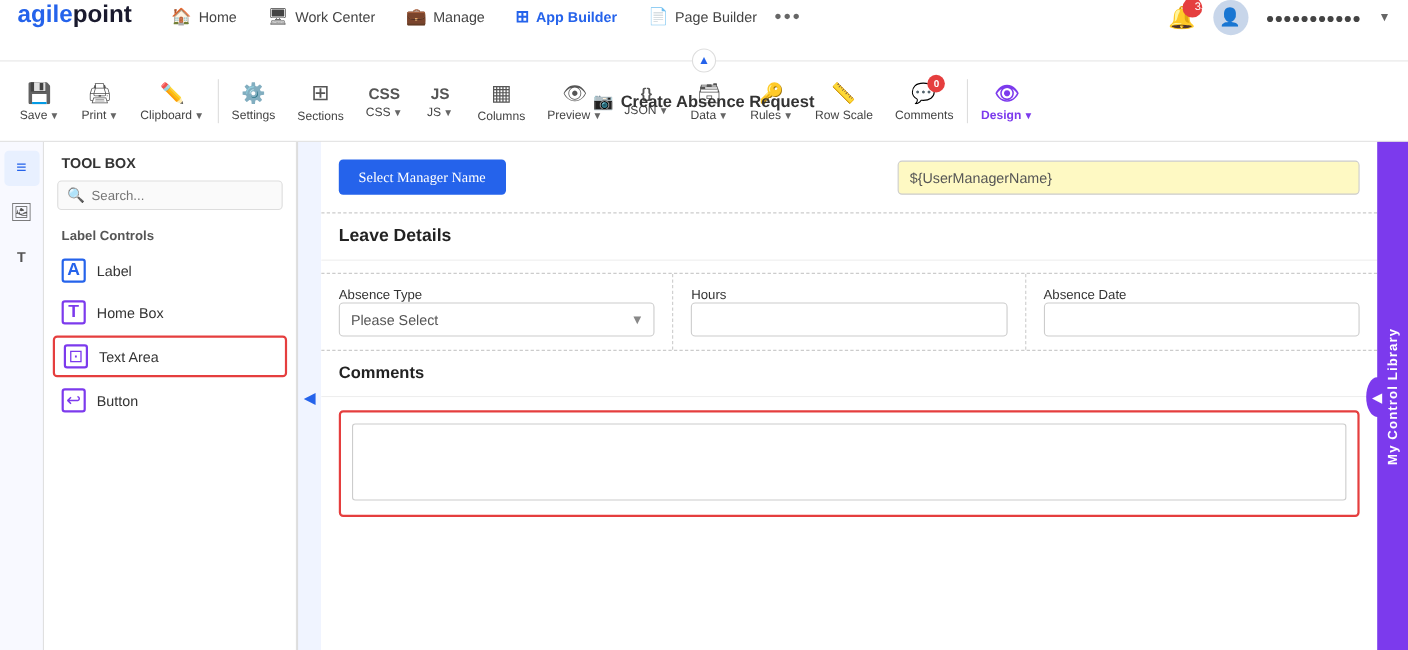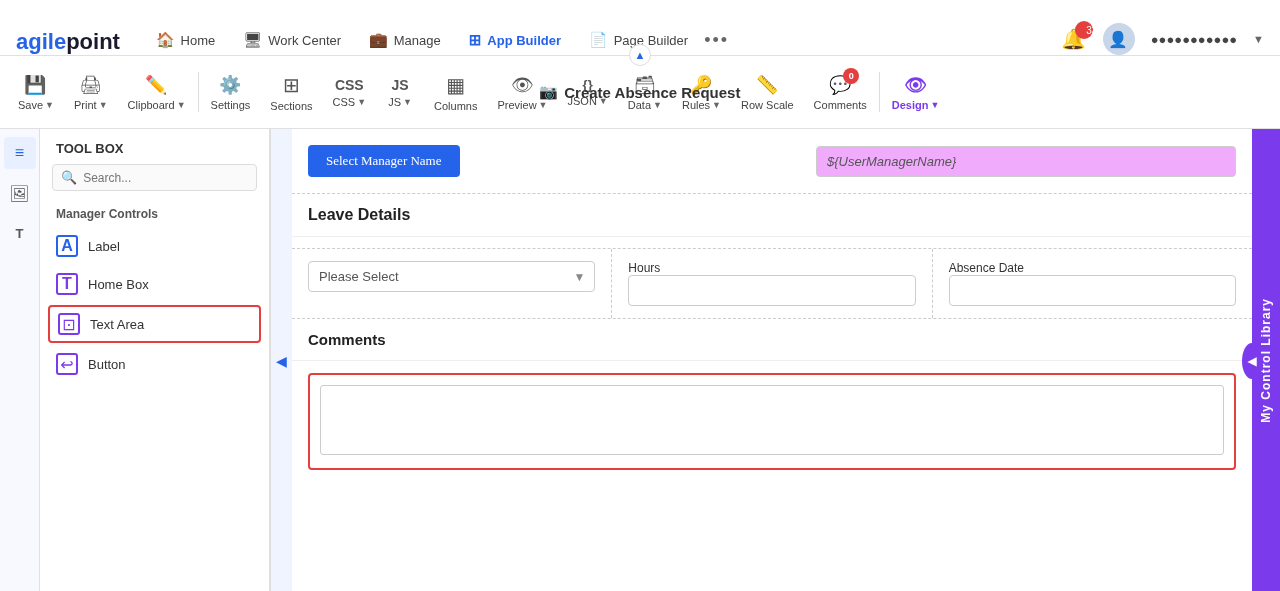--- a/index.html
+++ b/index.html
@@ -1,21 +1,21 @@
 <!DOCTYPE html>
 <html><head>
   <meta charset="utf-8">
   <style>
     * { box-sizing: border-box; margin: 0; padding: 0; }
     body { font-family: 'Segoe UI', Arial, sans-serif; font-size: 13px; background: #fff; overflow: hidden; }
 
     
     .top-nav {
       display: flex;
-      align-items: flex-end;
+      align-items: flex-start;
       height: 56px;
       border-bottom: 1px solid #e0e0e0;
       padding: 0 16px;
       gap: 24px;
       background: #fff;
     }
     .logo { display: flex; align-items: center; }
     .logo-text { font-size: 22px; font-weight: 700; color: #1a1a2e; }
     .nav-items { display: flex; align-items: center; gap: 4px; flex: 1; }
     .nav-item {
@@ -135,21 +135,21 @@
     }
     .btn-select-manager {
       background: #2563eb; color: #fff; border: none; border-radius: 4px;
       padding: 8px 18px; font-size: 13px; cursor: pointer; font-weight: 500; font-family: Liberation Serif, serif;
     }
     .manager-name-field { display: flex; flex-direction: column; gap: 4px; width: 420px; }
     .field-label { font-size: 12px; color: #333; font-weight: 500; }
     .field-required { color: #e53e3e; }
     .field-input {
       border: 1px solid #ccc; border-radius: 4px; padding: 7px 10px;
-      font-size: 13px; color: #555; background: #f0abfc; width: 100%; font-style: italic;
+      font-size: 13px; color: #555; background: #fef9c3; width: 100%;
     }
     .section-header {
       padding: 12px 16px; font-size: 16px; font-weight: 700; color: #222;
       border-bottom: 1px solid #eee;
     }
     .form-row {
       display: flex; gap: 0; border-bottom: 1px dashed #ccc;
     }
     .form-col {
       flex: 1; padding: 12px 16px; border-right: 1px dashed #ccc;
@@ -364,21 +364,21 @@
     <div class="sidebar-icon">🖼</div>
     <div class="sidebar-icon" style="font-weight:700;font-size:13px">T</div>
   </div>
 
   <div class="toolbox">
     <div class="toolbox-header">TOOL BOX</div>
     <div class="toolbox-search">
       <span style="color:#999">🔍</span>
       <input type="text" placeholder="Search..." style="">
     </div>
-    <div class="toolbox-section-label">Manager Controls</div>
+    <div class="toolbox-section-label">Label Controls</div>
 
     <div class="toolbox-item">
       <span class="toolbox-item-icon" style="border:2px solid #2563eb;color:#2563eb;width:22px;height:22px;display:flex;align-items:center;justify-content:center;border-radius:3px;font-weight:700">A</span>
       <span>Label</span>
     </div>
     <div class="toolbox-item">
       <span class="toolbox-item-icon" style="border:2px solid #7c3aed;color:#7c3aed;width:22px;height:22px;display:flex;align-items:center;justify-content:center;border-radius:3px;font-weight:700">T</span>
       <span>Home Box</span>
     </div>
     <div class="toolbox-item selected">
@@ -401,20 +401,21 @@
         <input class="field-input" type="text" value="${UserManagerName}" style="">
       </div>
     </div>
 
     <div class="section-header">Leave Details</div>
 
     <div style="height:12px; border-bottom: 1px dashed #ccc;"></div>
 
     <div class="form-row">
       <div class="form-col">
+        <div class="field-label">Absence Type</div>
         <div class="select-wrapper">
           <select class="select-input">
             <option>Please Select</option>
           </select>
           <span class="select-caret">▼</span>
         </div>
       </div>
       <div class="form-col">
         <div class="field-label">Hours</div>
         <input class="hours-input" type="text" style="">

